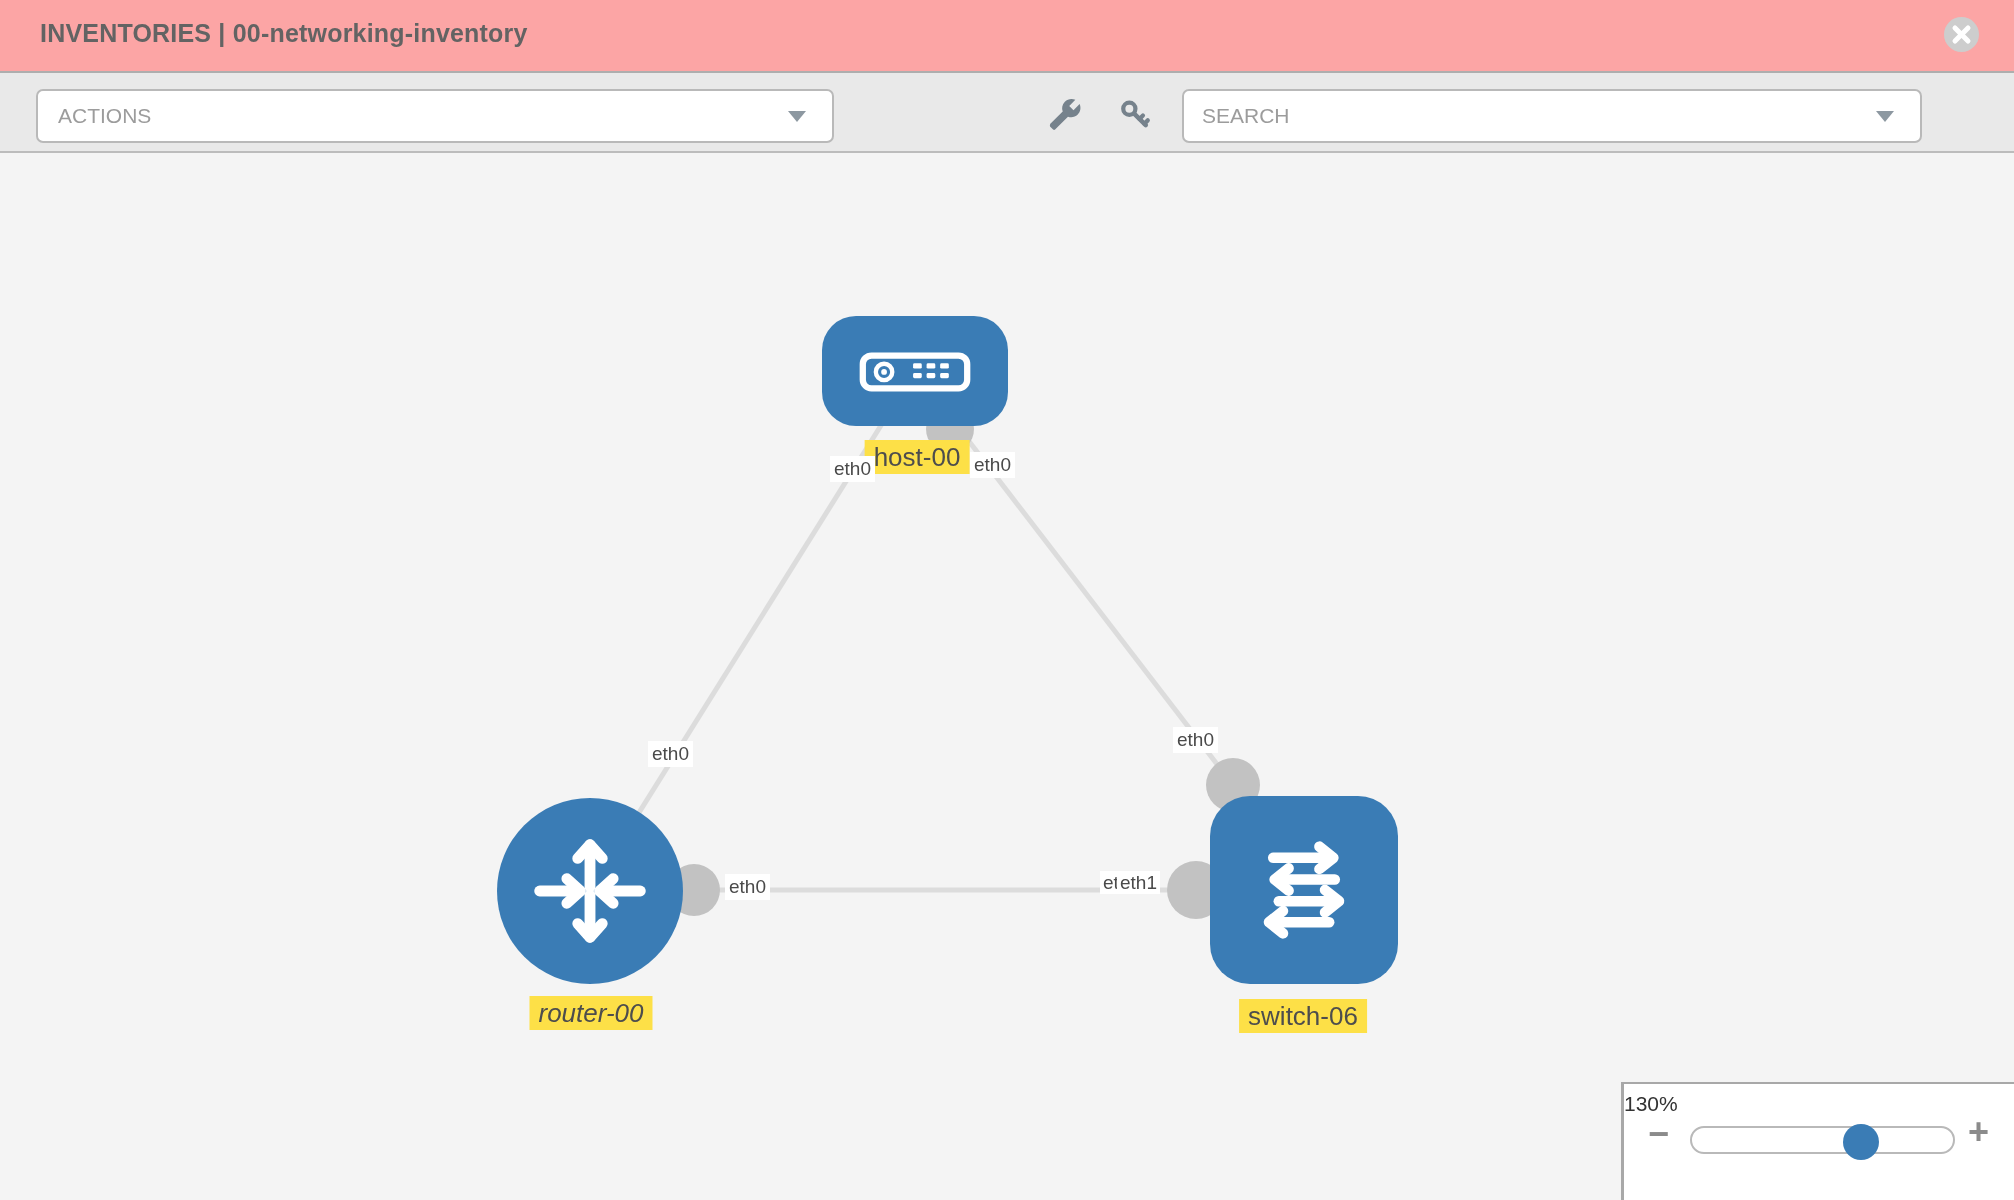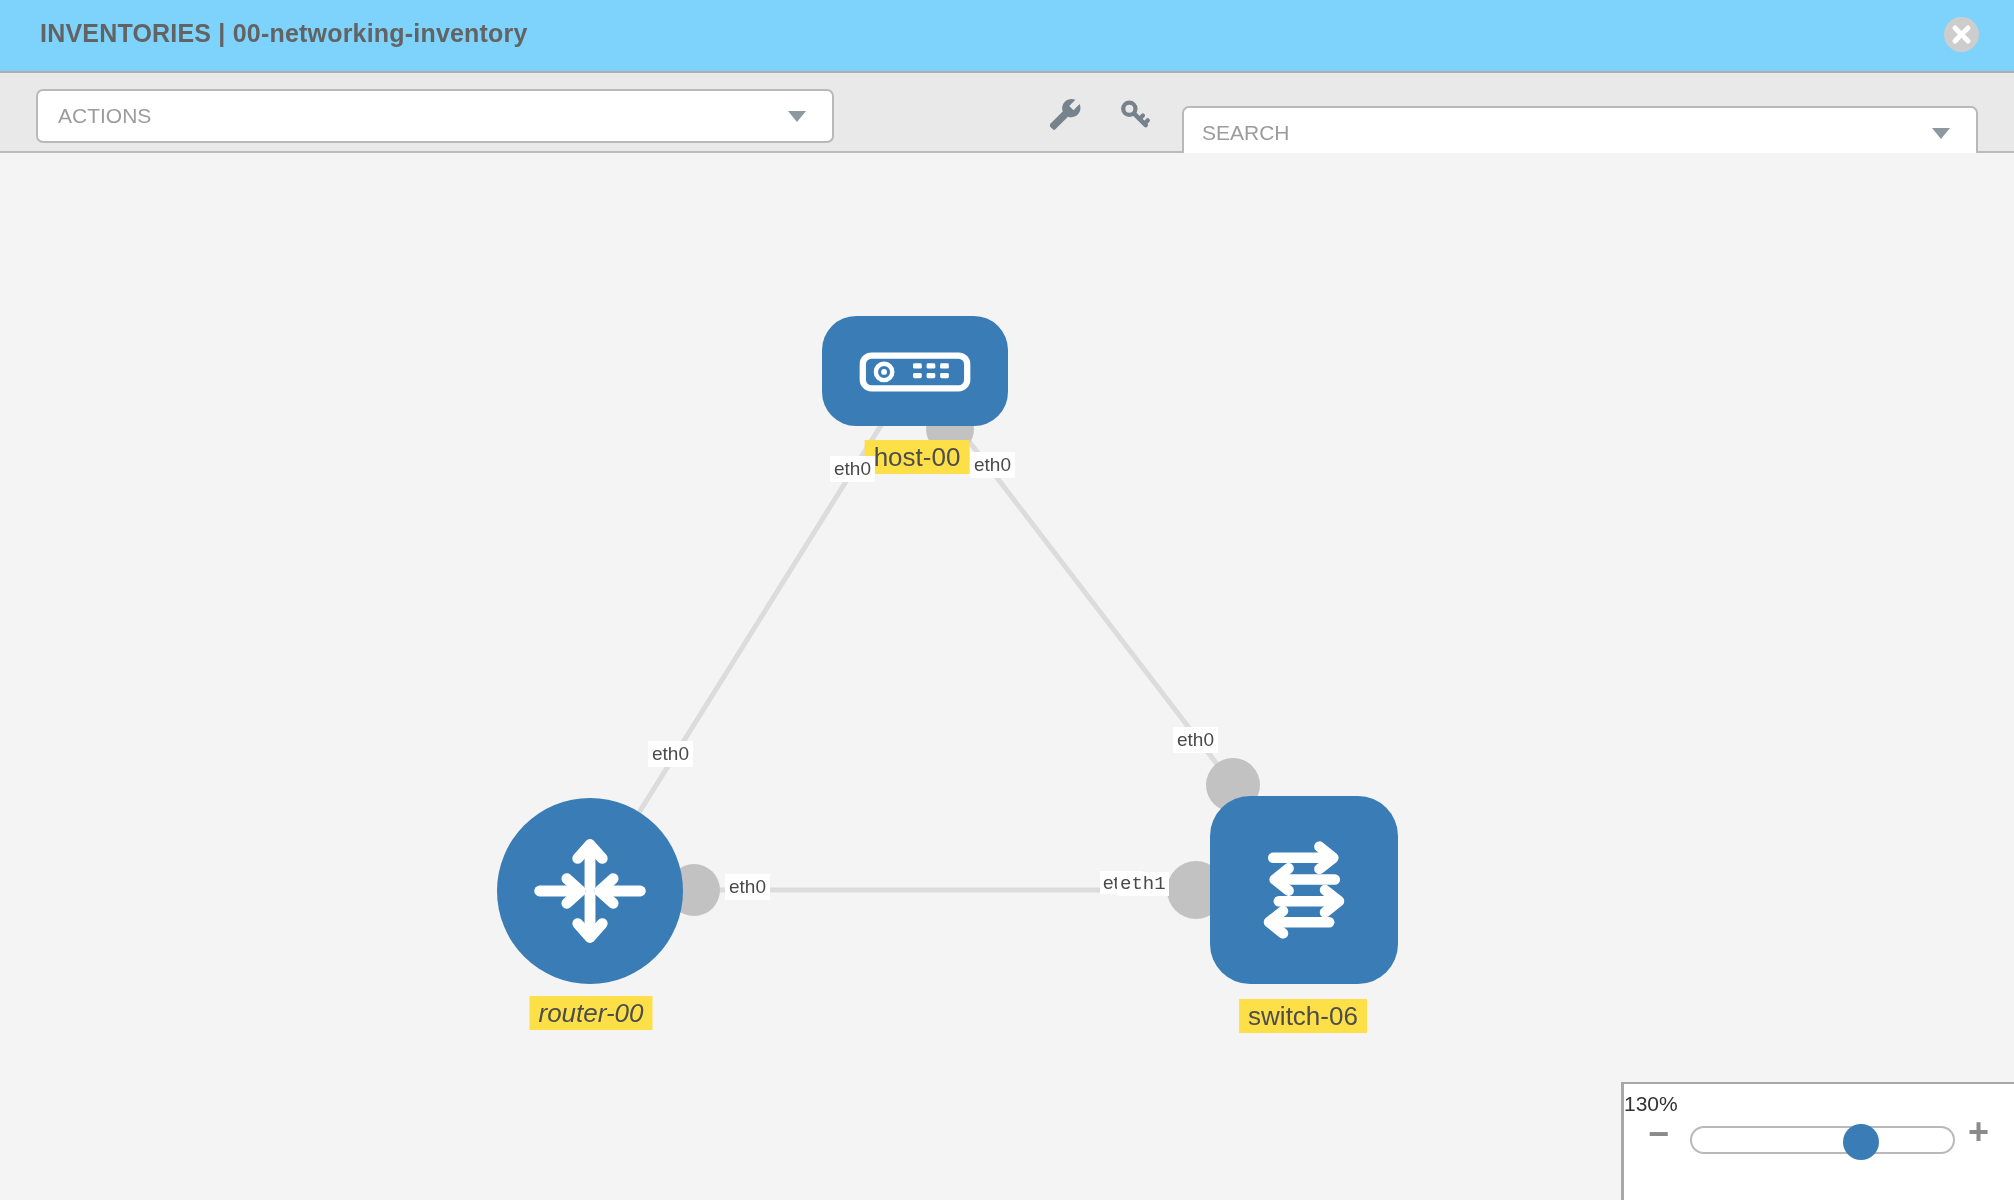--- a/index.html
+++ b/index.html
@@ -1,30 +1,30 @@
 <!DOCTYPE html>
 <html style="--node-blue: #3a7cb5; --edge-gray: #dcdcdc; --port-gray: #c2c2c2; --toolbar-bg: #e9e9e9; --canvas-bg: #f4f4f4; --icon-gray: #76828c;"><head>
 <meta charset="utf-8">
 <style>
   html,body{margin:0;padding:0;}
   body{font-family:"Liberation Sans", sans-serif; background:#fff;}
   #app{position:relative;width:2014px;height:1200px;overflow:hidden;background:#fff;}
 
   
-  .header{position:absolute;left:0;top:0;width:100%;height:71px;background:#7dd3fc;}
+  .header{position:absolute;left:0;top:0;width:100%;height:71px;background:#fca5a5;}
   .page-title{position:absolute;left:40px;top:19px;font-size:25px;font-weight:bold;color:#636363;letter-spacing:.2px;}
   .close-btn{position:absolute;left:1943px;top:16px;width:37px;height:37px;cursor:pointer;border:none;background:transparent;padding:0;}
 
   
   .toolbar{position:absolute;left:0;top:71px;width:100%;height:82px;background:var(--toolbar-bg,#e9e9e9);
            border-top:2px solid #aeaeae;border-bottom:2px solid #bcbcbc;box-sizing:border-box;}
   .dropdown{position:absolute;top:16px;height:54px;background:#fff;border:2px solid #b9b9b9;border-radius:7px;
             box-sizing:border-box;display:flex;align-items:center;cursor:pointer;}
   .dropdown.actions{left:36px;width:798px;}
-  .dropdown.search{left:1182px;width:796px;margin-top:17px;}
+  .dropdown.search{left:1182px;width:740px;}
   .dropdown .dd-label{font-size:21px;color:#9c9c9c;padding-left:20px;}
   .caret{position:absolute;right:26px;top:50%;margin-top:-5px;width:0;height:0;
          border-left:9px solid transparent;border-right:9px solid transparent;border-top:11px solid #8d98a1;}
   .search-input{border:none;outline:none;background:transparent;font-family:"Liberation Sans",sans-serif;
                 font-size:21px;color:#555;padding-left:18px;width:700px;}
   .search-input::placeholder{color:#9c9c9c;opacity:1;}
   .tool-icon{position:absolute;top:24px;width:34px;height:34px;cursor:pointer;}
   .tool-icon.wrench{left:1048px;}
   .tool-icon.key{left:1118px;}
 
@@ -33,21 +33,21 @@
   .edges{position:absolute;left:0;top:0;}
   .node{position:absolute;background:var(--node-blue,#3a7cb5);display:flex;align-items:center;justify-content:center;cursor:pointer;}
   .node.host{left:822px;top:163px;width:186px;height:110px;border-radius:34px;}
   .node.router{left:497px;top:645px;width:186px;height:186px;border-radius:50%;}
   .node.switch{left:1210px;top:643px;width:188px;height:188px;border-radius:40px;}
   .chip{position:absolute;background:#fff;color:#4a4a4a;font-size:19px;line-height:24px;padding:1px 4px;white-space:nowrap;}
   .node-label{position:absolute;background:#fde047;color:#4d4d4d;font-size:26px;line-height:32px;padding:1px 9px;
               transform:translateX(-50%);white-space:nowrap;}
   .overlap-chip{position:absolute;white-space:nowrap;}
   .overlap-chip span{background:#fff;color:#4a4a4a;font-size:19px;line-height:24px;padding:1px 3px;}
-  .overlap-chip span.over{margin-left:-26px;position:relative;font-family:Liberation Mono, monospace;}
+  .overlap-chip span.over{margin-left:-26px;position:relative;}
 
   
   .zoom-panel{position:absolute;left:1621px;top:1082px;width:393px;height:118px;background:#fff;
               border-left:3px solid #a8a8a8;border-top:2px solid #a8a8a8;box-sizing:border-box;}
   .zoom-value{position:absolute;left:0;top:8px;width:100%;font-size:21px;color:#333;}
   .zoom-minus,.zoom-plus{position:absolute;font-size:36px;font-weight:bold;color:#8b8b8b;cursor:pointer;line-height:30px;}
   .zoom-minus{left:24px;top:35px;}
   .zoom-plus{left:344px;top:33px;}
   .slider-track{position:absolute;left:66px;top:42px;width:265px;height:28px;background:#fff;
                 border:2px solid #b9b9b9;border-radius:16px;box-sizing:border-box;cursor:pointer;}

